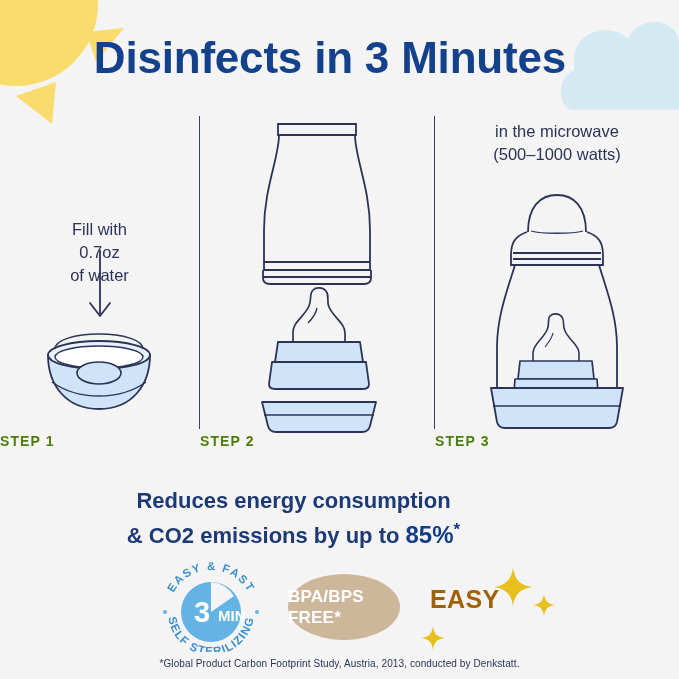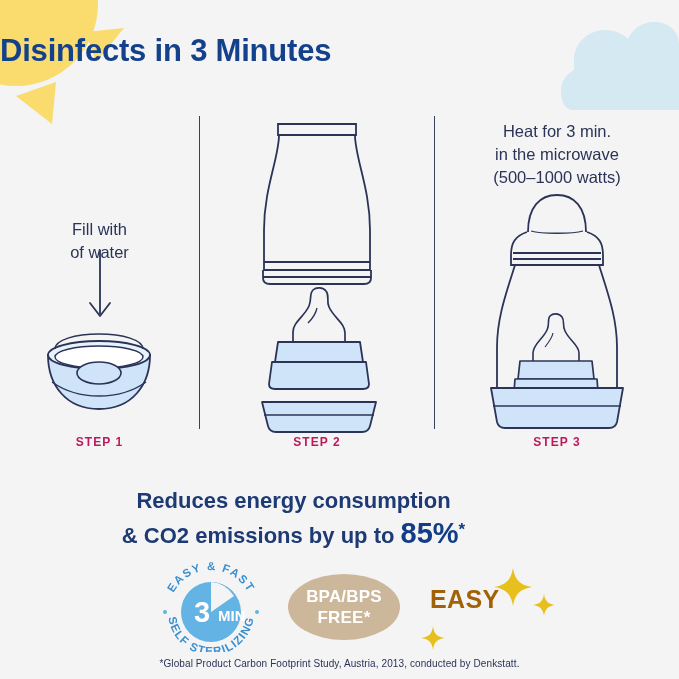--- a/index.html
+++ b/index.html
@@ -38,22 +38,22 @@
     height: 95px;
     pointer-events: none;
   }
 
   
   .title {
     position: absolute;
     top: 33px;
     left: 0;
     width: 566px;
-    text-align: left;
-    font-size: 31px;
+    text-align: right;
+    font-size: 44px;
     font-weight: 700;
     letter-spacing: -0.2px;
     color: #14418b;
   }
 
   
   .divider {
     position: absolute;
     top: 116px;
     width: 1px;
@@ -84,25 +84,25 @@
     font-weight: 400;
   }
   .col1 .step-caption { top: 66px; margin-top: 42px; }
   .col3 .step-caption { top: 10px; }
 
   .step-label {
     position: absolute;
     bottom: 6px;
     left: 0;
     width: 100%;
-    text-align: center;
-    font-size: 12px;
+    text-align: left;
+    font-size: 14px;
     font-weight: 700;
     letter-spacing: 1.1px;
-    color: #be185d;
+    color: #4d7c0f;
   }
 
   .art {
     position: absolute;
     left: 0;
     width: 100%;
   }
   .col1 .art { top: 140px; height: 170px; }
   .col2 .art { top: 0px;   height: 325px; }
   .col3 .art { top: 75px;  height: 255px; }
@@ -113,21 +113,21 @@
     top: 486px;
     left: 0;
     width: 587px;
     text-align: center;
     color: #1d3a75;
     font-size: 22px;
     line-height: 29px;
     font-weight: 600;
   }
   .claim .big {
-    font-size: 29px;
+    font-size: 24px;
     font-weight: 700;
     color: #123c86;
   }
   .claim .star {
     font-size: 17px;
     vertical-align: super;
     font-weight: 700;
     color: #123c86;
   }
 
@@ -142,21 +142,20 @@
   .badge-3min  { position: absolute; left: 152px; top: 0px; width: 118px; height: 90px; }
   .badge-bpa   { position: absolute; left: 288px; top: 12px; width: 112px; height: 66px; }
   .badge-clean { position: absolute; left: 420px; top: 2px;  width: 145px; height: 90px; }
 
   .bpa-text {
     position: absolute;
     left: 0; top: 0;
     width: 112px; height: 66px;
     display: flex;
     flex-direction: column;
-    align-items: center;
     justify-content: center;
     color: #ffffff;
     font-size: 17px;
     font-weight: 700;
     line-height: 21px;
     letter-spacing: 0.2px;
     pointer-events: none;
   }
 
   .clean-text {
@@ -214,20 +213,21 @@
   </div>
 
   <div class="title">Disinfects in 3 Minutes</div>
 
   <div class="divider d1"></div>
   <div class="divider d2"></div>
 
   <div class="step-col col1">
     <div class="step-caption">
       <div>Fill with</div>
+      <div>0.7oz</div>
       <div>of water</div>
     </div>
 
     <div class="art">
       <svg width="199" height="170" viewBox="0 0 199 170">
 
         <g stroke="#2b3457" stroke-width="1.8" fill="none">
           <line x1="100" y1="0" x2="100" y2="64"></line>
           <polyline points="90,53 100,66 110,53" stroke-linecap="round" stroke-linejoin="round"></polyline>
         </g>
@@ -280,21 +280,20 @@
           <line x1="64" y1="305" x2="174" y2="305" stroke="#2b3457" stroke-width="1.4"></line>
         </g>
       </svg>
     </div>
 
     <div class="step-label">STEP 2</div>
   </div>
 
   <div class="step-col col3">
     <div class="step-caption">
-      <div>Heat for 3 min.</div>
       <div>in the microwave</div>
       <div>(500–1000 watts)</div>
     </div>
 
     <div class="art">
       <svg width="244" height="255" viewBox="0 0 244 255">
 
         <g fill="none" stroke="#2b3457" stroke-width="1.8">
           <path d="M93,47 C93,22 105,10 122,10 C139,10 151,22 151,47"></path>
           <path d="M92,47 C80,51 76,58 76,70 L76,80 L168,80 L168,70 C168,58 164,51 152,47"></path>

